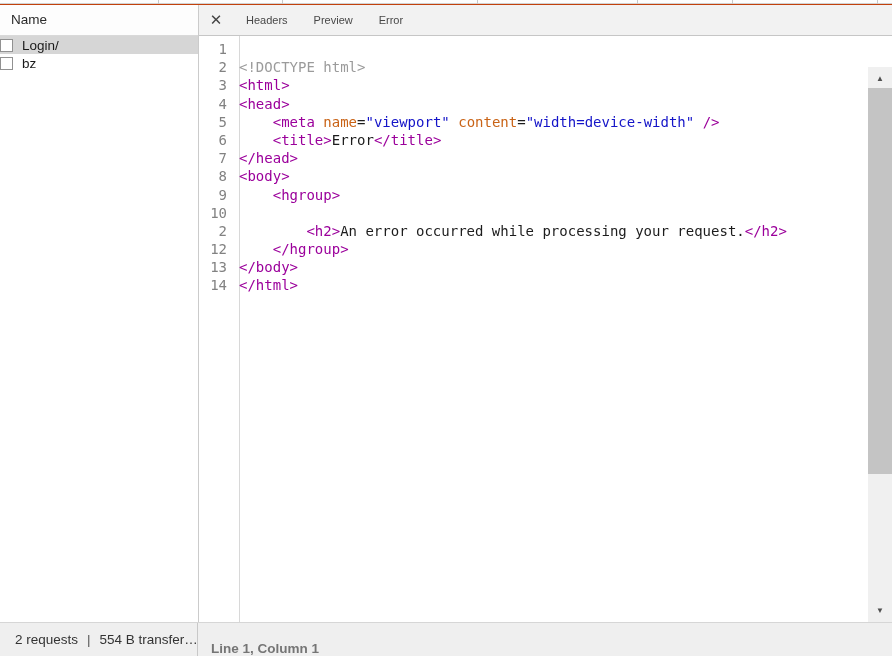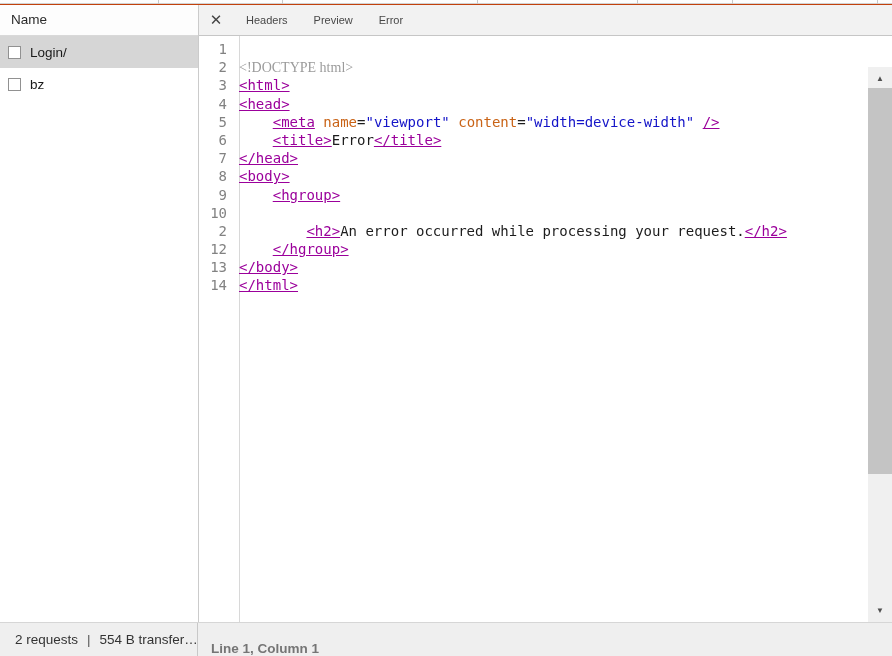--- a/index.html
+++ b/index.html
@@ -30,21 +30,21 @@
   .top-strip .tick { position: absolute; top: 0; width: 1px; height: 4px; background: #c9c9c9; }
 
   
   .sidebar { position: absolute; left: 0; top: 5px; width: 198px; bottom: 34px; background: #fff; }
   .sidebar-header {
     height: 31px; line-height: 30px; padding-left: 11px;
     font-size: 13.5px; color: #2b2b2b; background: #fdfdfd;
     border-bottom: 1px solid #d9d9d9;
   }
   .request-row {
-    height: 32px; display: flex; align-items: center; padding-left: 8px;
+    height: 18px; display: flex; align-items: center; padding-left: 0;
     font-size: 13.5px; color: #1a1a1a; background: #fff;
   }
   .request-row.selected { background: var(--selection); }
   .checkbox {
     width: 13px; height: 13px; background: #fff;
     border: 1px solid #919191; margin-right: 9px; flex: 0 0 auto;
   }
 
   
   .pane-divider { position: absolute; left: 198px; top: 5px; bottom: 34px; width: 1px; background: #cbcbcb; }
@@ -69,24 +69,24 @@
   }
   .tab.active { border-bottom-color: var(--accent); color: #333; }
 
   
   .code-area { position: absolute; left: 0; right: 0; top: 31px; bottom: 0; background: #fff; overflow: hidden; }
   .gutter-border { position: absolute; left: 40px; top: 0; bottom: 0; width: 1px; background: #d8d8d8; }
   .lines { position: absolute; top: 4px; left: 0; right: 24px; }
   .code-line { display: flex; height: 18.2px; font-family: "DejaVu Sans Mono", monospace; font-size: 14px; line-height: 18.2px; }
   .ln { width: 34px; text-align: right; padding-right: 6px; color: var(--line-number); flex: 0 0 auto; }
   .lc { padding-left: 6px; white-space: pre; color: var(--text); }
-  .tok-tag { color: var(--tag); text-decoration: underline; }
+  .tok-tag { color: var(--tag); }
   .tok-attr { color: var(--attr); }
   .tok-value { color: var(--value); }
-  .tok-doctype { color: var(--doctype); font-family: Liberation Serif, serif; }
+  .tok-doctype { color: var(--doctype); }
   .tok-plain { color: var(--text); }
 
   
   .vscrollbar { position: absolute; right: 0; top: 31px; bottom: 0; width: 24px; background: #f0f0f0; }
   .scroll-arrow { position: absolute; left: 0; right: 0; text-align: center; font-size: 8px; color: #4f4f4f; }
   .scroll-arrow.up { top: 7px; }
   .scroll-arrow.down { bottom: 7px; }
   .scroll-thumb { position: absolute; left: 0; right: 0; top: 21px; height: 386px; background: #c4c4c4; }
 
   

